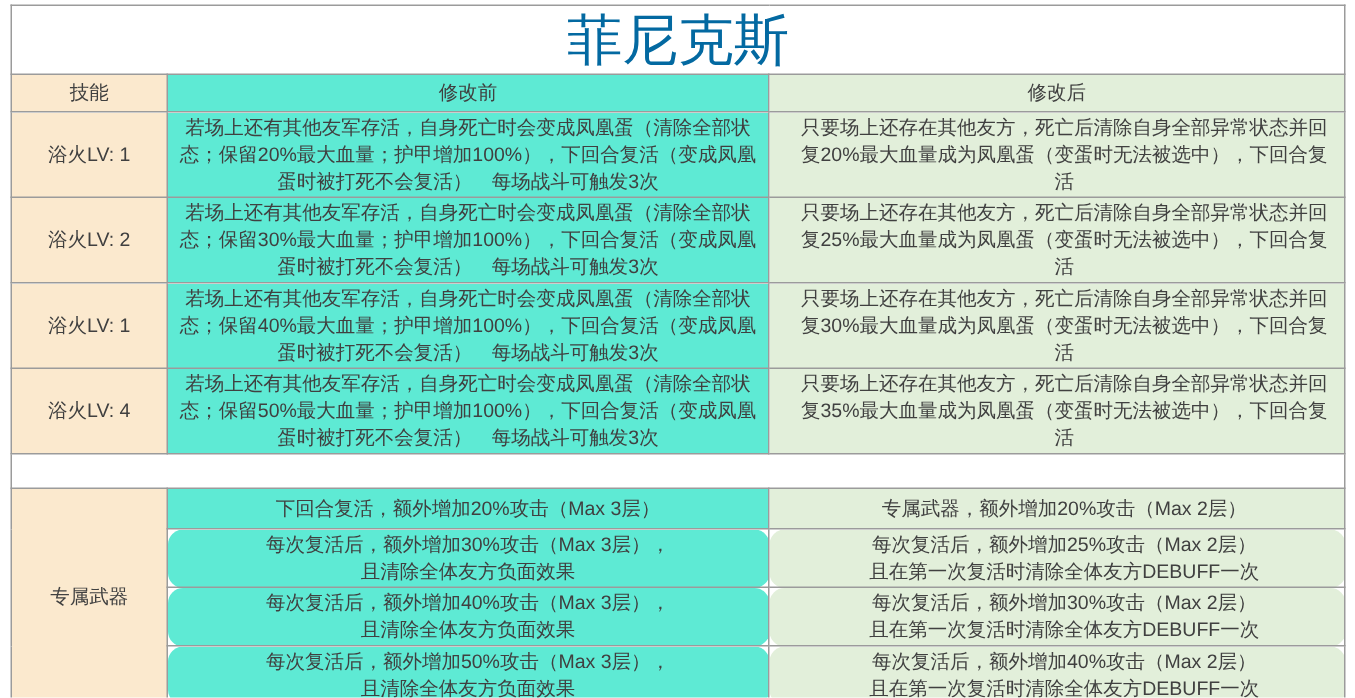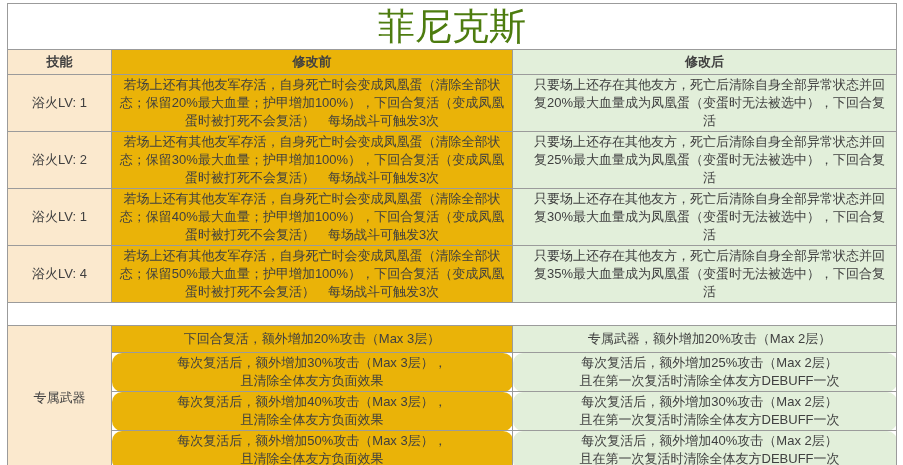--- a/index.html
+++ b/index.html
@@ -29,35 +29,35 @@
     padding: 1px 6px;
     white-space: pre-line;
     overflow: hidden;
   }
   col.c-skill  { width: 104px; }
   col.c-before { width: 401px; }
   col.c-after  { width: 384px; }
 
   td.title-cell {
     background: #ffffff;
-    color: #4d7c0f;
+    color: #0369a1;
     font-size: 37px;
     line-height: 44px;
     height: 45px;
     padding: 0;
     white-space: nowrap;
   }
-  tr.header-row td { height: 24px; padding: 0 4px; font-weight: bold; }
+  tr.header-row td { height: 24px; padding: 0 4px; }
   tr.skill-row td  { height: 54px; }
   tr.gap-row td    { height: 22px; background: #ffffff; padding: 0; }
   tr.weapon-row-first td { height: 24px; }
   tr.weapon-row td { height: 36px; border-radius: 10px; }
 
   td.skill-bg  { background: #fbe9ce; }
-  td.before-bg { background: #eab308; }
+  td.before-bg { background: #5eead4; }
   td.after-bg  { background: #e2efda; padding-left: 16px; }
 </style>
 </head>
 <body>
 
 <div class="sheet">
   <table class="patch-table">
     <colgroup>
       <col class="c-skill">
         <col class="c-before">

